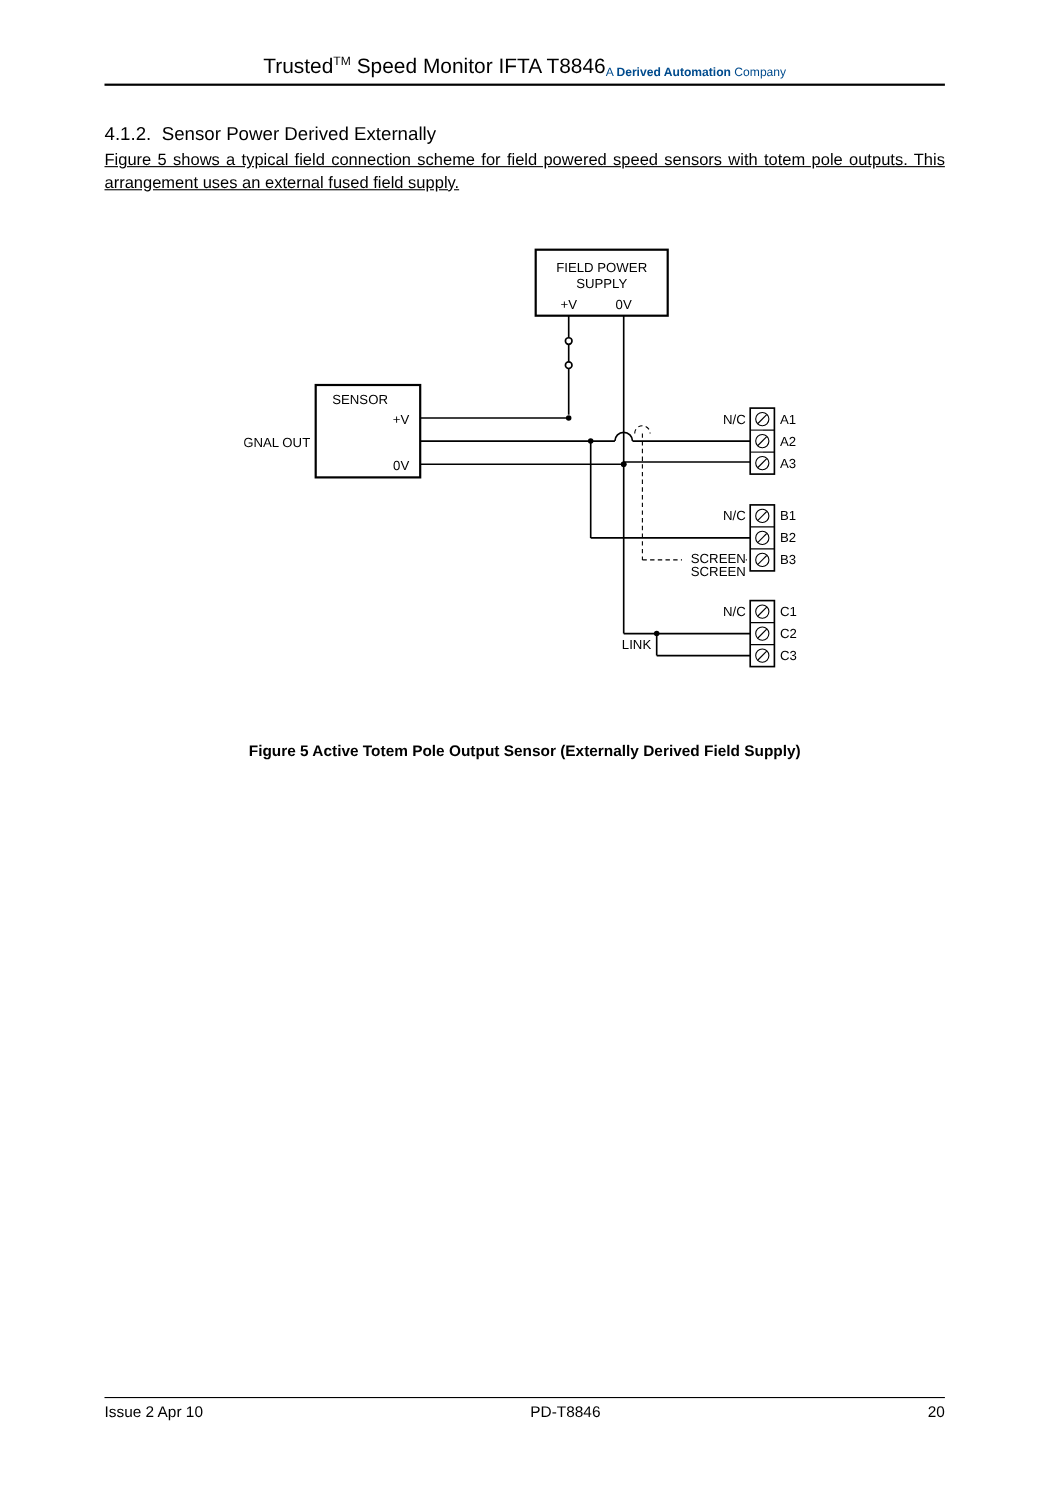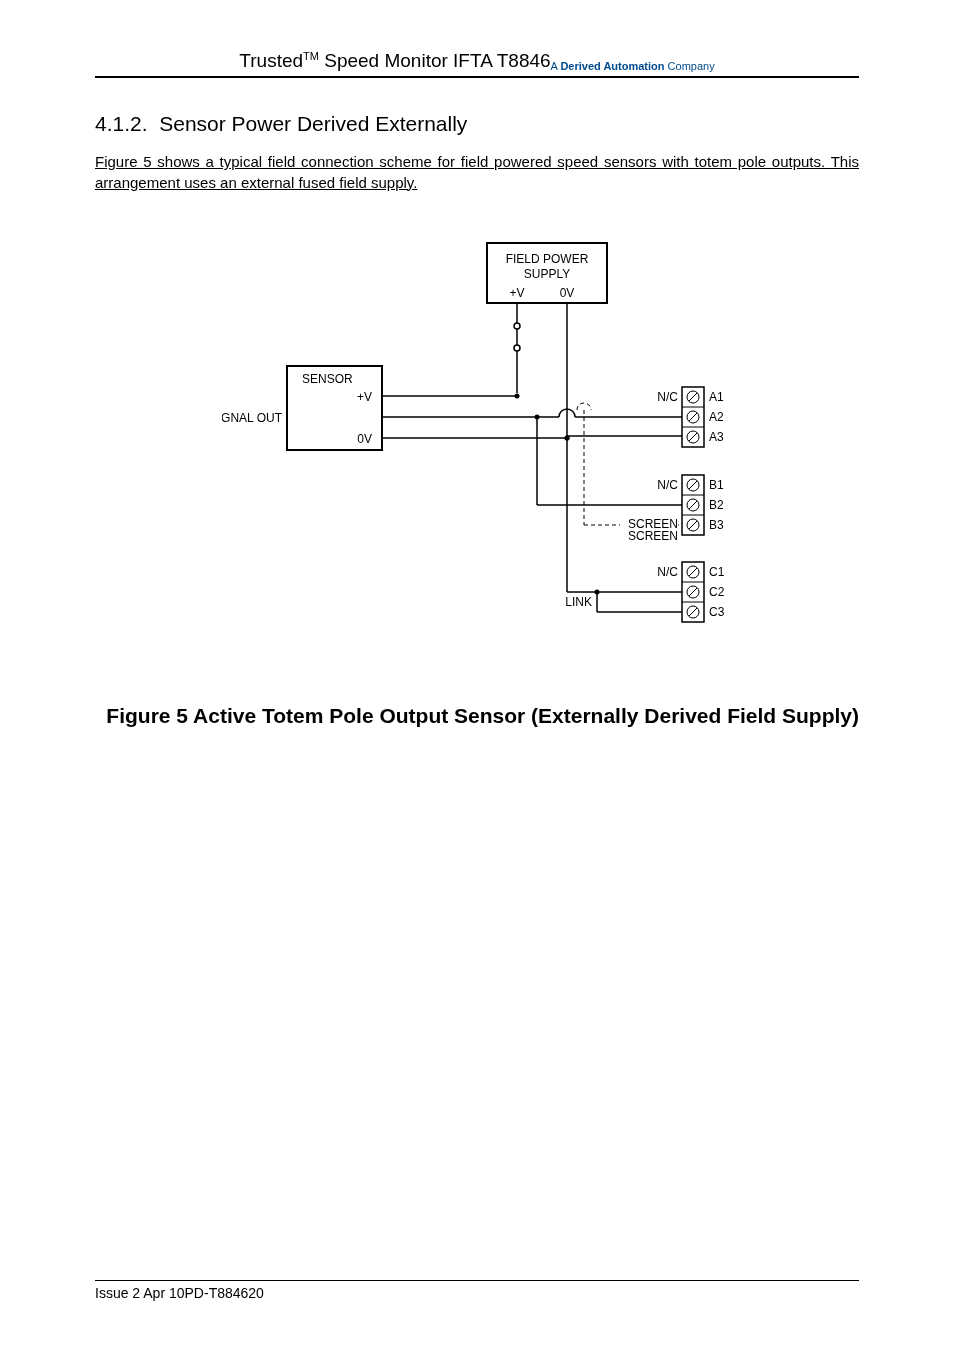--- a/index.html
+++ b/index.html
@@ -46,50 +46,51 @@
     font-weight: 900;
     color: #004B8D;
   }
   .logo-sub {
     font-size: 11px;
     color: #004B8D;
     margin-top: 2px;
   }
   .logo-sub b { font-weight: 900; }
   .section-heading {
-    font-size: 21px;
+    font-size: 17px;
     margin-top: 34px;
-    margin-bottom: 16px;
+    margin-bottom: 4px;
   }
   .body-text {
     font-size: 15px;
     text-align: justify;
     line-height: 1.35;
     text-decoration: underline;
   }
   .figure {
     margin-top: 45px;
     display: flex;
     justify-content: center;
     text-decoration: underline;
   }
   .figure-caption {
-    text-align: right;
+    text-align: center;
     font-weight: bold;
-    font-size: 21px;
-    margin-top: 36px;
+    font-size: 14px;
+    margin-top: 22px;
   }
   .footer {
     position: absolute;
-    bottom: 50px;
+    bottom: 60px;
     left: 95px;
     right: 95px;
     border-top: 1px solid #000;
     padding-top: 4px;
     display: flex;
+    justify-content: space-between;
     font-size: 14px;
   }
   svg text {
     font-family: Arial, Helvetica, sans-serif;
   }
 </style>
 </head>
 <body>
 
 <div class="page">

